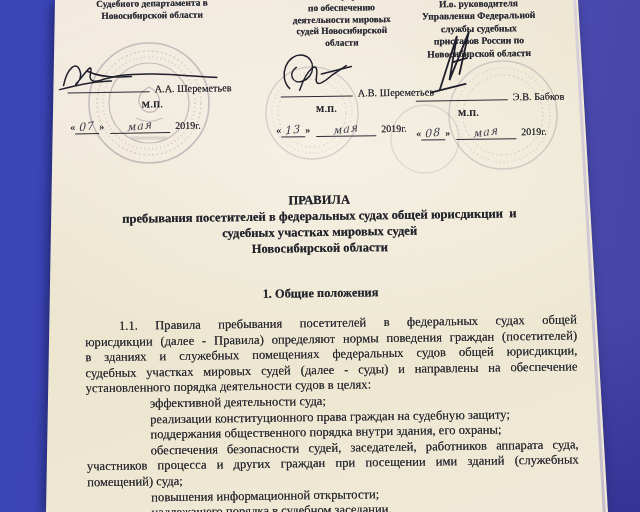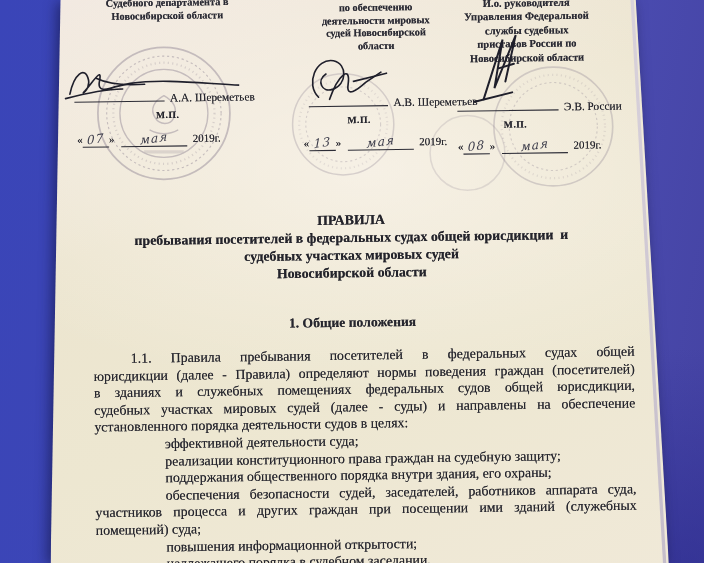--- a/index.html
+++ b/index.html
@@ -144,21 +144,21 @@
         <div>Новосибирской области</div>
       </div>
       <svg class="sig" style="left:416px;top:30px" width="78" height="70" viewBox="0 0 78 70">
         <g fill="none" stroke="#1f1f2b" stroke-width="1.8" stroke-linecap="round">
           <path d="M26,62 L44,8 L36,52 L56,4 L46,46"></path>
           <path d="M18,64 l34,-8"></path>
           <path d="M40,34 l14,-4"></path>
         </g>
       </svg>
       <div class="namerow n2">
-        <span class="uline w92"></span><span>Э.В. России</span>
+        <span class="uline w92"></span><span>Э.В. Бабков</span>
       </div>
       <div class="mp m2">М.П.</div>
       <div class="daterow d2">
         <span>«</span><span class="du"><span class="hand">08</span></span><span>»</span><span class="dm"><span class="hand">мая</span></span><span>2019г.</span>
       </div>
 
       <div class="title">
         <div>ПРАВИЛА</div>
         <div>пребывания посетителей в федеральных судах общей юрисдикции &nbsp;и</div>
         <div>судебных участках мировых судей</div>

